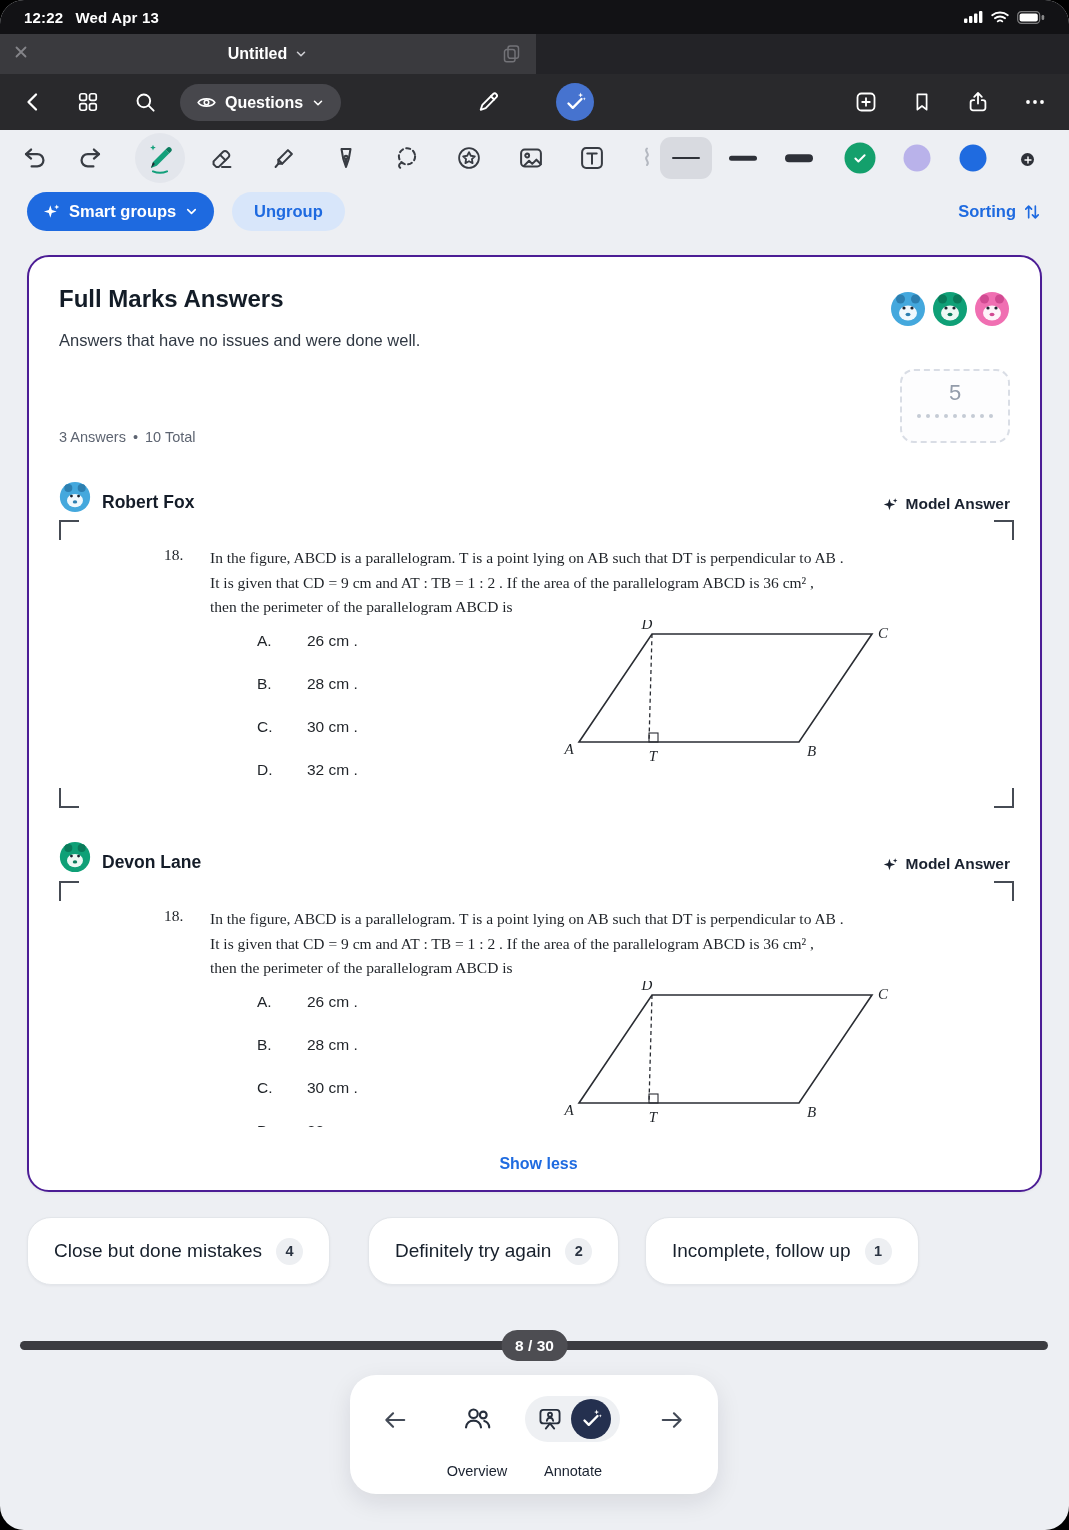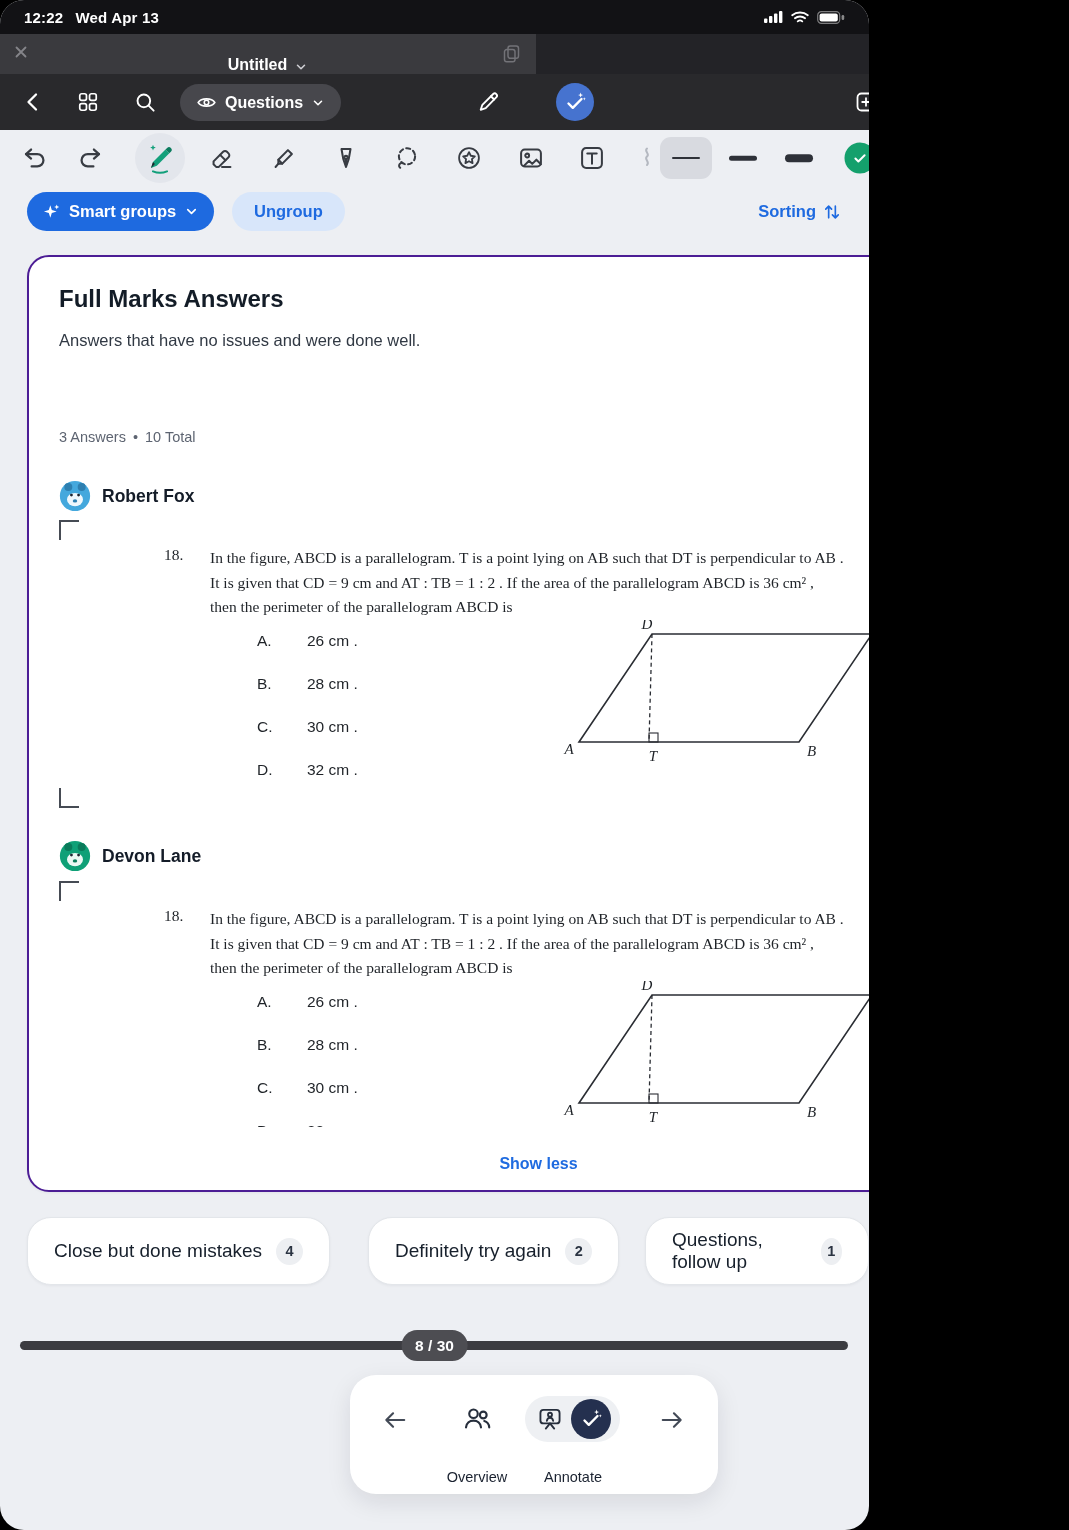--- a/index.html
+++ b/index.html
@@ -1,30 +1,30 @@
 <!DOCTYPE html>
 <html><head>
 <meta charset="utf-8">
 <style>
   html,body{margin:0;padding:0;background:#000;}
-  .screen{position:relative;width:869px;height:1530px;background:#edeff3;overflow:hidden;
+  .screen{position:relative;width:1069px;height:1530px;background:#edeff3;overflow:hidden;
           border-radius:24px;font-family:"Liberation Sans",sans-serif;}
   svg{display:block;}
 
   
   .statusbar{position:absolute;top:0;left:0;right:0;height:34px;background:#121215;
              display:flex;align-items:center;justify-content:space-between;
              padding:0 24px;box-sizing:border-box;color:#fff;}
   .status-left{display:flex;gap:12px;font-size:15px;font-weight:700;letter-spacing:.2px;}
   .status-right{display:flex;align-items:center;gap:8px;}
 
   
   .tabbar{position:absolute;top:34px;left:0;right:0;height:40px;background:#232327;}
   .tab{position:absolute;left:0;top:0;width:536px;height:40px;background:#3a3a3e;
-       display:flex;align-items:flex-end;justify-content:center;gap:7px;color:#fff;
+       display:flex;align-items:center;justify-content:center;gap:7px;color:#fff;
        font-size:16px;font-weight:600;}
   .tabclose{position:absolute;left:14px;top:11px;}
   .tabpages{position:absolute;right:14px;top:9px;}
 
   
   .tbdark{position:absolute;top:74px;left:0;right:0;height:56px;background:#29292c;color:#fff;}
   .di{position:absolute;top:28px;transform:translate(-50%,-50%);cursor:pointer;}
   .qpill{position:absolute;left:180px;top:10px;height:37px;border-radius:19px;background:#47474c;
          display:flex;align-items:center;gap:8px;padding:0 16px;color:#fff;
          font-size:16px;font-weight:600;}
@@ -70,21 +70,21 @@
   .cardsub{position:absolute;left:30px;top:74px;margin:0;font-size:16.5px;color:#313944;}
   .avatars{position:absolute;right:28px;top:32px;display:flex;}
   .avatars .av{margin-left:2px;border:2px solid #fff;border-radius:50%;}
   .countbox{position:absolute;right:30px;top:112px;width:110px;height:74px;border:2px dashed #d9dde5;
             border-radius:14px;background:#fdfdfe;box-sizing:border-box;text-align:center;}
   .countnum{margin-top:9px;font-size:22px;color:#939caa;font-weight:500;}
   .dots{display:flex;justify-content:center;gap:5px;margin-top:8px;}
   .dots span{width:4px;height:4px;border-radius:50%;background:#c5cbd5;}
   .summary{position:absolute;left:30px;top:172px;font-size:14.5px;color:#5d6471;
            display:flex;align-items:center;gap:7px;}
-  .studrow{position:absolute;left:30px;right:30px;height:34px;display:flex;align-items:center;}
+  .studrow{position:absolute;left:30px;right:30px;height:34px;display:flex;align-items:flex-end;}
   .studname{margin-left:11px;font-size:17.5px;font-weight:700;color:#141c28;}
   .modelans{margin-left:auto;display:flex;align-items:center;gap:7px;color:#1a2230;
             font-size:15.5px;font-weight:600;cursor:pointer;}
 
   
   .qregion{position:absolute;left:30px;width:955px;background:#fff;}
   .clip{overflow:hidden;}
   .crn{position:absolute;width:18px;height:18px;border:0 solid #464b54;}
   .crn.tl{left:0;top:0;border-left-width:2.5px;border-top-width:2.5px;}
   .crn.tr{right:0;top:0;border-right-width:2.5px;border-top-width:2.5px;}
@@ -118,21 +118,21 @@
 
   
   .bottomnav{position:absolute;left:350px;top:1375px;width:368px;height:119px;background:#fff;
              border-radius:26px;box-shadow:0 8px 24px rgba(16,24,40,.10);}
   .navic{position:absolute;transform:translate(-50%,-50%);cursor:pointer;color:#434a57;}
   .navpill{position:absolute;left:175px;top:21px;width:95px;height:46px;border-radius:23px;
            background:#eef0f3;display:flex;align-items:center;padding:0 5px 0 11px;
            box-sizing:border-box;gap:7px;}
   .navcheck{width:40px;height:40px;border-radius:50%;background:#24304f;display:flex;
             align-items:center;justify-content:center;cursor:pointer;}
-  .navlabel{position:absolute;top:94px;transform:translateX(-50%);font-size:14.5px;
+  .navlabel{position:absolute;top:88px;transform:translateX(-50%);font-size:14.5px;
             color:#1a2230;font-weight:500;}
 </style>
 </head>
 <body>
 
 <div class="screen">
 
   <div class="statusbar">
     <div class="status-left">
       <span>12:22</span>
@@ -578,21 +578,21 @@
 
   <div class="gpill" style="left:27px">
     <span>Close but done mistakes</span>
     <span class="gcount">4</span>
   </div>
   <div class="gpill" style="left:368px">
     <span>Definitely try again</span>
     <span class="gcount">2</span>
   </div>
   <div class="gpill" style="left:645px">
-    <span>Questions, follow up</span>
+    <span>Incomplete, follow up</span>
     <span class="gcount">1</span>
   </div>
 
   <div class="pbar"></div>
   <div class="pbadge">8 / 30</div>
 
   <div class="bottomnav">
     <span class="navic" style="left:45px;top:45px">
       <svg width="26" height="26" viewBox="0 0 24 24" fill="none" stroke="currentColor" stroke-width="2" stroke-linecap="round" stroke-linejoin="round">
           <path d="M20.5 12 H4 M10.2 5.8 L4 12 l6.2 6.2"></path>

